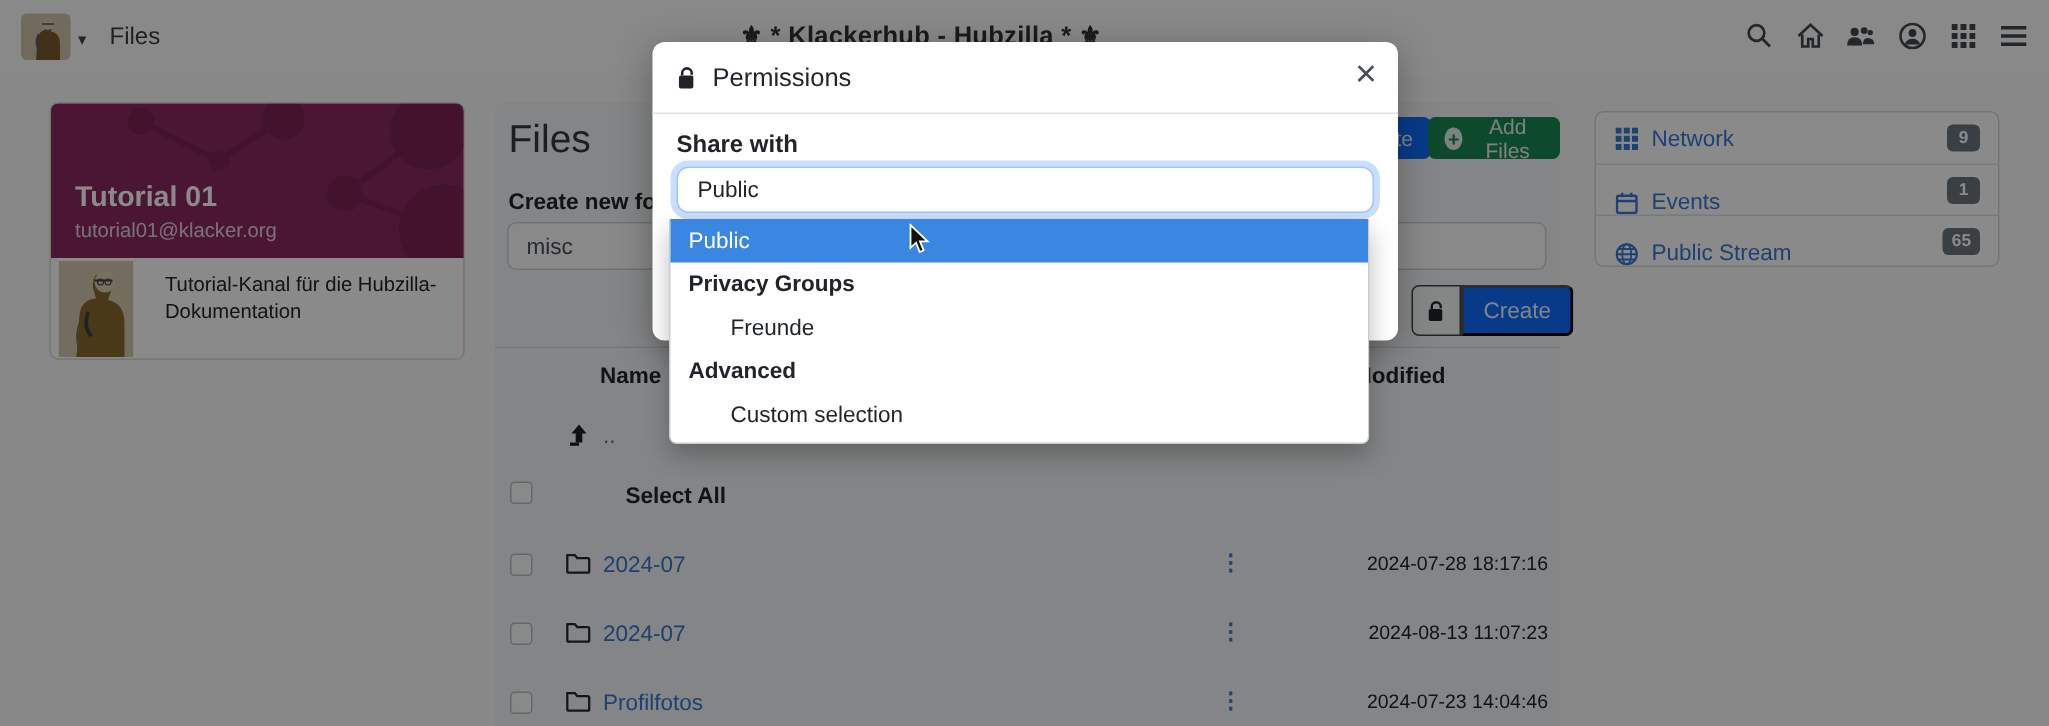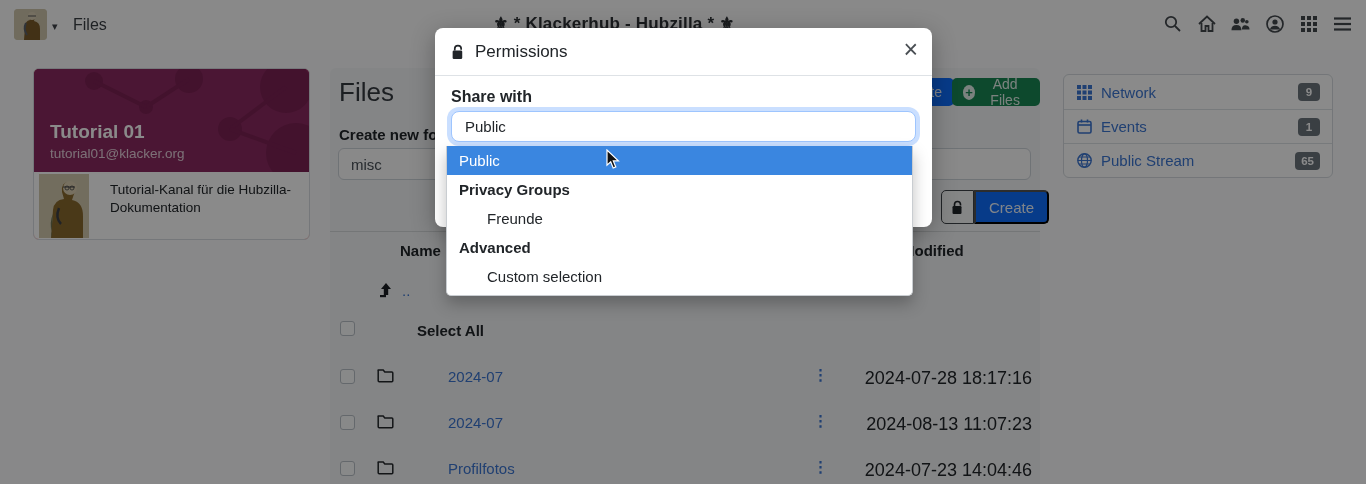--- a/index.html
+++ b/index.html
@@ -43,28 +43,28 @@
   .tbl-head-mod  { position:absolute; left:537px; top:174px; width:128px; text-align:left; font-size:15px; font-weight:bold; color:#212529; }
   .row-up { position:absolute; left:0; top:207px; width:710px; height:34px; }
   .up-icon { position:absolute; left:48px; top:7px; color:#1b1f23; }
   .up-link { position:absolute; left:72px; top:7px; font-size:15px; color:#3c76d2; text-decoration:none; }
   .row-selectall { position:absolute; left:0; top:247px; width:710px; height:34px; }
   .selall-label { position:absolute; left:87px; top:7px; font-size:15px; font-weight:bold; color:#212529; }
   .checkbox { position:absolute; left:10px; top:6px; width:15px; height:15px; border:1px solid #b9c0c7; border-radius:3px; background:#fcfdfe; }
   .file-row { position:absolute; left:0; width:710px; height:46px; }
   .file-row .checkbox { top:14px; }
   .folder-ic { position:absolute; left:47px; top:13px; }
-  .file-link { position:absolute; left:72px; top:13px; font-size:15px; color:#3c76d2; text-decoration:none;margin-left:46px; }
+  .file-link { position:absolute; left:72px; top:13px; font-size:15px; color:#3c76d2; text-decoration:none; }
   .kebab { position:absolute; left:483px; top:11px; font-size:15px; font-weight:bold; color:#3c76d2; letter-spacing:0; }
-  .file-date { position:absolute; right:8px; top:13px; font-size:18px; color:#212529; }
+  .file-date { position:absolute; right:8px; top:13px; font-size:13px; color:#212529; }
 
   
   .right-list { position:absolute; left:1063px; top:74px; width:270px; background:#fff; border:1px solid #d6dbdf; border-radius:6px; }
   .rl-item { position:relative; height:34px; display:flex; align-items:center; padding:0 12px; gap:9px; }
-  .rl-item + .rl-item { border-top:1px solid #dde1e5; }
+  .rl-item + .rl-item { border-top:1px solid #dde1e5;align-items:flex-end; }
   .rl-icon { width:16px; height:16px; color:#3c76d2; display:flex; align-items:center; justify-content:center; }
   .rl-label { font-size:15px; color:#3c76d2; text-decoration:none; }
   .rl-badge { position:absolute; right:12px; top:8px; min-width:22px; height:18px; background:#6c757d; color:#fff; font-size:11.5px; font-weight:bold; border-radius:4px; display:flex; align-items:center; justify-content:center; padding:0 6px; }
 
   
   .backdrop { position:absolute; inset:0; background:rgba(0,0,0,0.46); z-index:50; }
 
   
   .modal { position:absolute; left:435px; top:28px; width:497px; height:199px; background:#fff; border-radius:8px; box-shadow:0 6px 24px rgba(0,0,0,.3); z-index:60; }
   .modal-header { position:relative; height:48px; border-bottom:1px solid #dee2e6; display:flex; align-items:center; padding:0 16px; gap:9px; }

